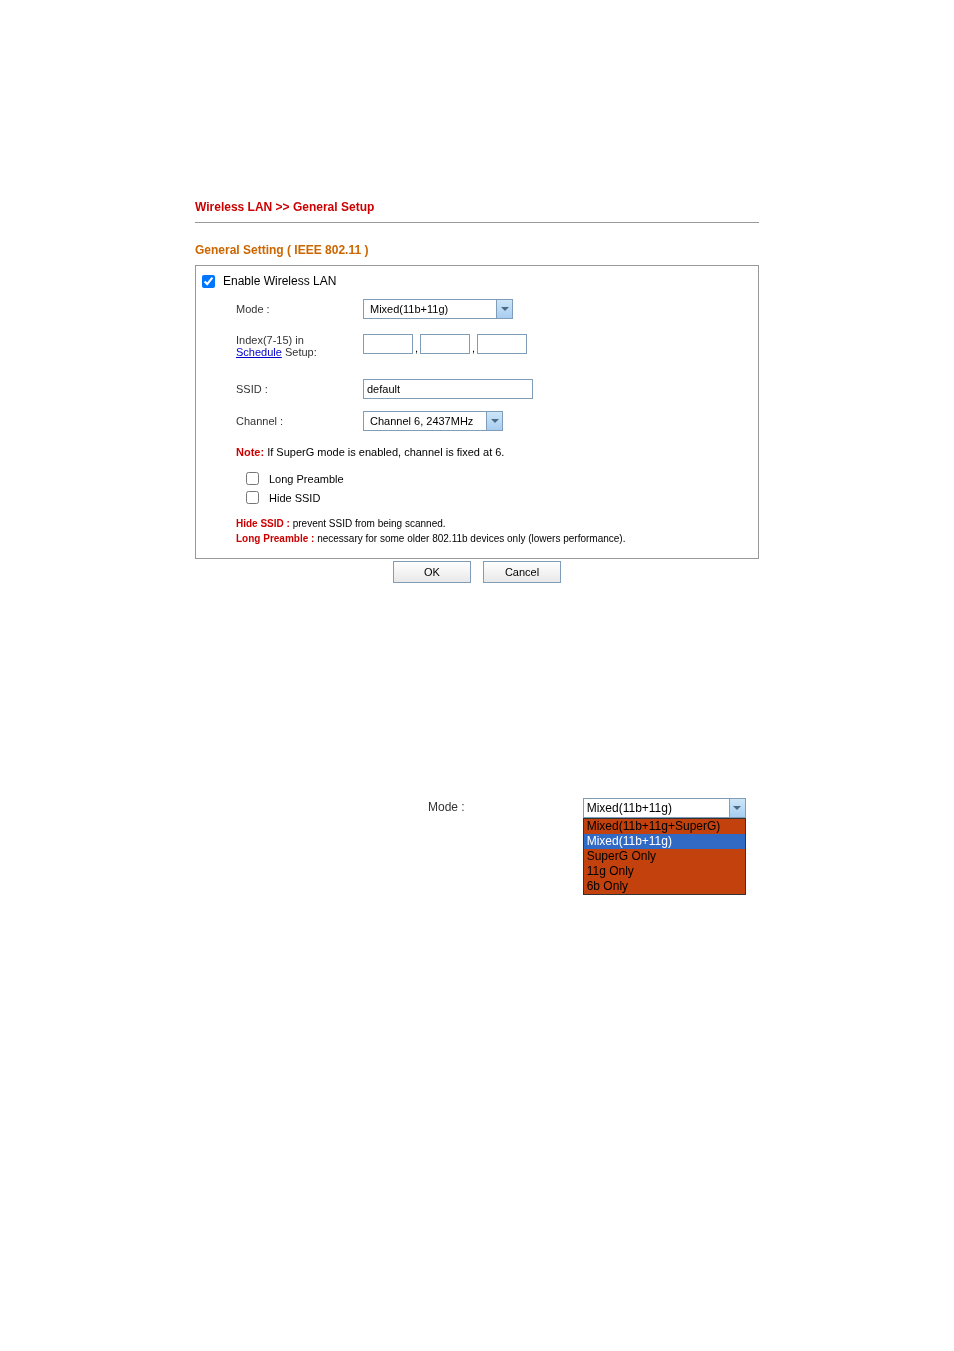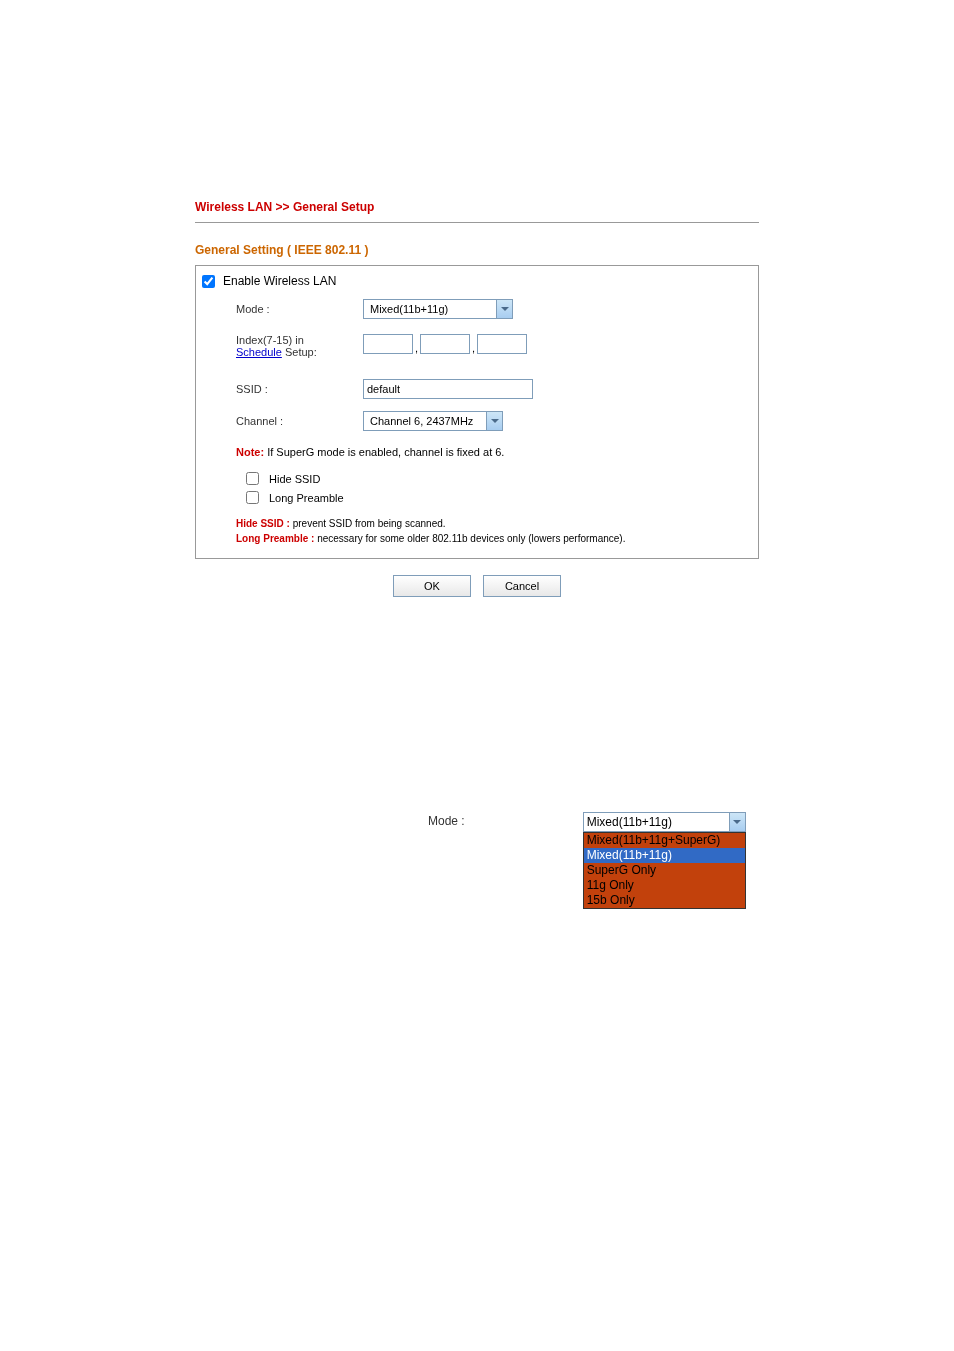--- a/index.html
+++ b/index.html
@@ -153,21 +153,21 @@
       line-height: 1.5;
     }
     .desc-label {
       color: #cc0000;
       font-weight: bold;
     }
     .button-row {
       display: flex;
       justify-content: center;
       gap: 12px;
-      margin-top: 16px;
+      margin-top: 2px;
     }
     .btn {
       height: 22px;
       width: 78px;
       font-size: 11px;
       border: 1px solid #7f9db9;
       background: linear-gradient(to bottom, #fff, #e8e8e8);
       cursor: pointer;
     }
 
@@ -289,26 +289,26 @@
       </div>
     </div>
   </div>
 
   <div class="note-row">
     <span class="note-label">Note:</span><span> If SuperG mode is enabled, channel is fixed at 6.</span>
   </div>
 
   <div class="sub-check-row">
     <input type="checkbox" class="sub-chk" style="">
-    <span>Hide SSID</span>
+    <span>Long Preamble</span>
   </div>
 
   <div class="sub-check-row">
     <input type="checkbox" class="sub-chk" style="">
-    <span>Long Preamble</span>
+    <span>Hide SSID</span>
   </div>
 
   <div class="desc-block">
     <div>
       <span class="desc-label">Hide SSID :</span><span> prevent SSID from being scanned.</span>
     </div>
     <div>
       <span class="desc-label">Long Preamble :</span><span> necessary for some older 802.11b devices only (lowers performance).</span>
     </div>
   </div>
@@ -325,16 +325,16 @@
   <div class="dropdown-expanded">
     <div class="dropdown-top">
       <span class="dropdown-top-text">Mixed(11b+11g)</span>
       <span class="dropdown-arrow"></span>
     </div>
     <div class="dropdown-list">
       <div class="dropdown-option">Mixed(11b+11g+SuperG)</div>
       <div class="dropdown-option selected">Mixed(11b+11g)</div>
       <div class="dropdown-option">SuperG Only</div>
       <div class="dropdown-option">11g Only</div>
-      <div class="dropdown-option">15b Only</div>
+      <div class="dropdown-option">6b Only</div>
     </div>
   </div>
 </div>
 
 </body></html>

